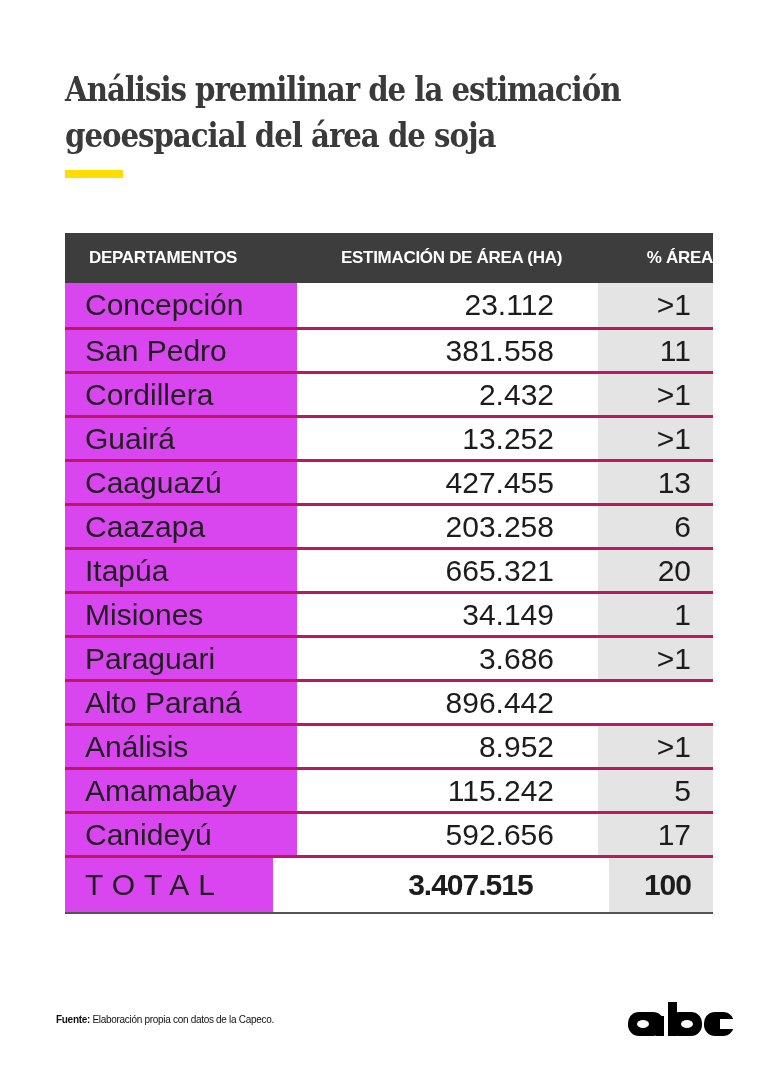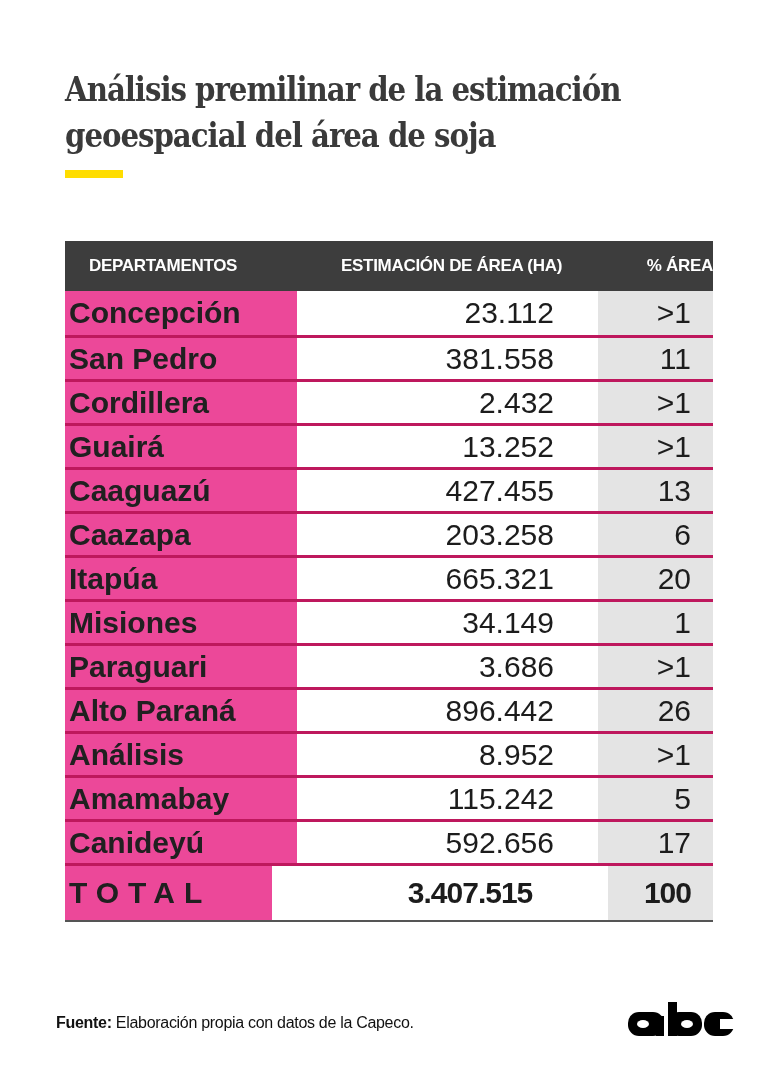--- a/index.html
+++ b/index.html
@@ -1,34 +1,34 @@
 <!DOCTYPE html>
 <html><head>
 <meta charset="utf-8">
 <style>
   html, body { margin: 0; padding: 0; background: #ffffff; }
   body { width: 770px; height: 1078px; position: relative; overflow: hidden; font-family: "Liberation Sans", "DejaVu Sans", sans-serif; color: #1a1a1a; }
   .title { position: absolute; left: 65px; top: 66px; width: 660px; font-family: "DejaVu Serif", "Liberation Serif", serif; font-weight: bold; font-size: 34px; line-height: 46px; color: #3a3a3a; letter-spacing: -1.2px; transform: scaleX(0.86); transform-origin: left top; white-space: nowrap; }
   .title .line { display: block; }
   .accent { position: absolute; left: 65px; top: 170px; width: 58px; height: 8px; background: #ffdd00; }
   .table { position: absolute; left: 65px; top: 233px; width: 648px; }
-  .thead { height: 50px; background: #3d3d3d; display: flex; align-items: center; color: #ffffff; font-weight: bold; font-size: 17px; letter-spacing: -0.3px; margin-top: 8px; }
+  .thead { height: 50px; background: #3d3d3d; display: flex; align-items: center; color: #ffffff; font-weight: bold; font-size: 17px; letter-spacing: -0.3px; }
   .thead .c1 { width: 232px; padding-left: 24px; box-sizing: border-box; }
   .thead .c2 { width: 301px; text-align: center; padding-left: 8px; box-sizing: border-box; }
   .thead .c3 { width: 115px; text-align: right; padding-right: 0; box-sizing: border-box; }
   .row { display: flex; height: 44px; border-top: 3px solid #be185d; box-sizing: border-box; font-size: 30px; }
   .row:first-of-type { border-top: none; }
   .cell { display: flex; align-items: center; height: 100%; box-sizing: border-box; }
-  .cell.c1 { width: 232px; background: #ec4899; padding-left: 4px; font-weight: bold; color: #202020; }
+  .cell.c1 { width: 232px; background: #d946ef; padding-left: 20px; font-weight: normal; color: #202020; }
   .cell.c2 { width: 301px; background: #ffffff; justify-content: flex-end; padding-right: 44px; color: #1c1c1c; }
   .cell.c3 { width: 115px; background: #e4e4e4; justify-content: flex-end; padding-right: 22px; color: #1c1c1c; }
   .row.total { height: 59px; border-bottom: 2px solid #555555; gap: 32px; }
   .row.total .c1 { letter-spacing: 9px; font-size: 30px; }
   .row.total .c2, .row.total .c3 { font-weight: bold; letter-spacing: -1px; }
-  .footer-source { position: absolute; left: 56px; top: 1014px; font-size: 16px; color: #111111; letter-spacing: -0.3px; }
+  .footer-source { position: absolute; left: 56px; top: 1014px; font-size: 10px; color: #111111; letter-spacing: -0.3px; }
   .footer-source b { font-weight: bold; }
   .logo { position: absolute; left: 628px; top: 1002px; width: 106px; height: 36px; }
 </style>
 </head>
 <body>
 
 <div class="title">
   <span class="line">Análisis premilinar de la estimación</span>
   <span class="line">geoespacial del área de soja</span>
 </div>
@@ -82,21 +82,20 @@
       <div class="cell c3">1</div>
     </div>
     <div class="row">
       <div class="cell c1">Paraguari</div>
       <div class="cell c2">3.686</div>
       <div class="cell c3">&gt;1</div>
     </div>
     <div class="row">
       <div class="cell c1">Alto Paraná</div>
       <div class="cell c2">896.442</div>
-      <div class="cell c3">26</div>
     </div>
     <div class="row">
       <div class="cell c1">Análisis</div>
       <div class="cell c2">8.952</div>
       <div class="cell c3">&gt;1</div>
     </div>
     <div class="row">
       <div class="cell c1">Amamabay</div>
       <div class="cell c2">115.242</div>
       <div class="cell c3">5</div>

